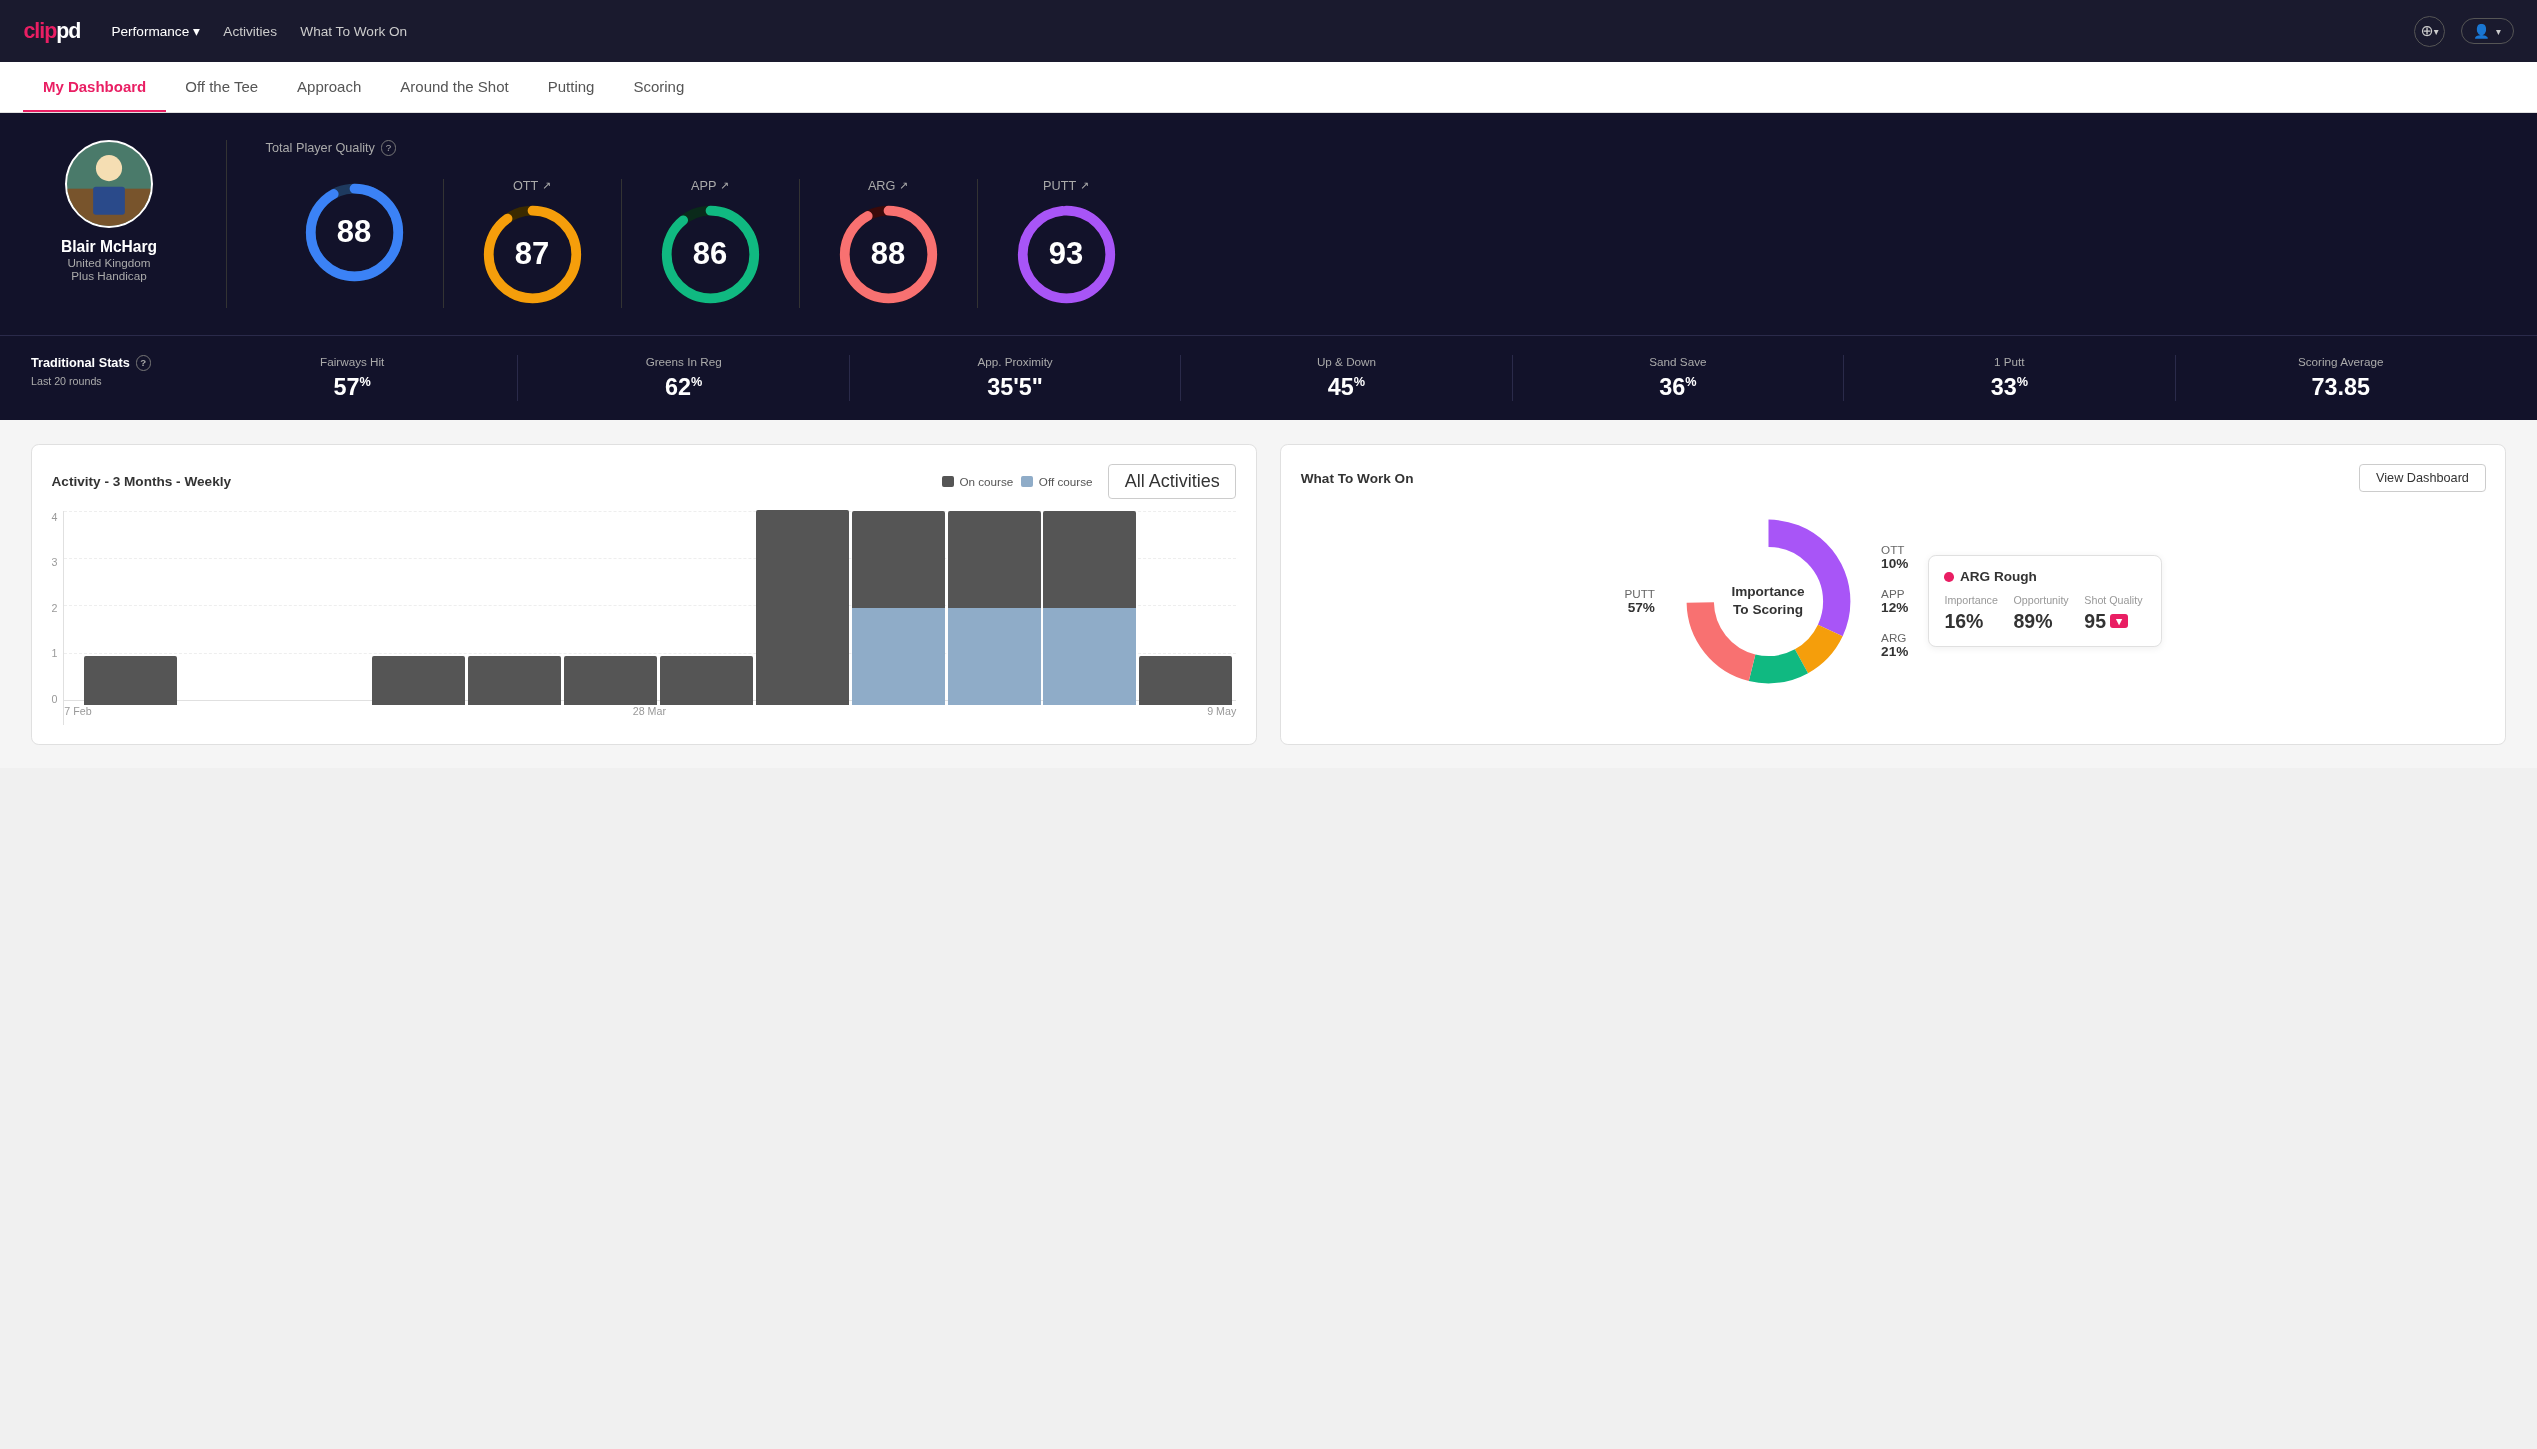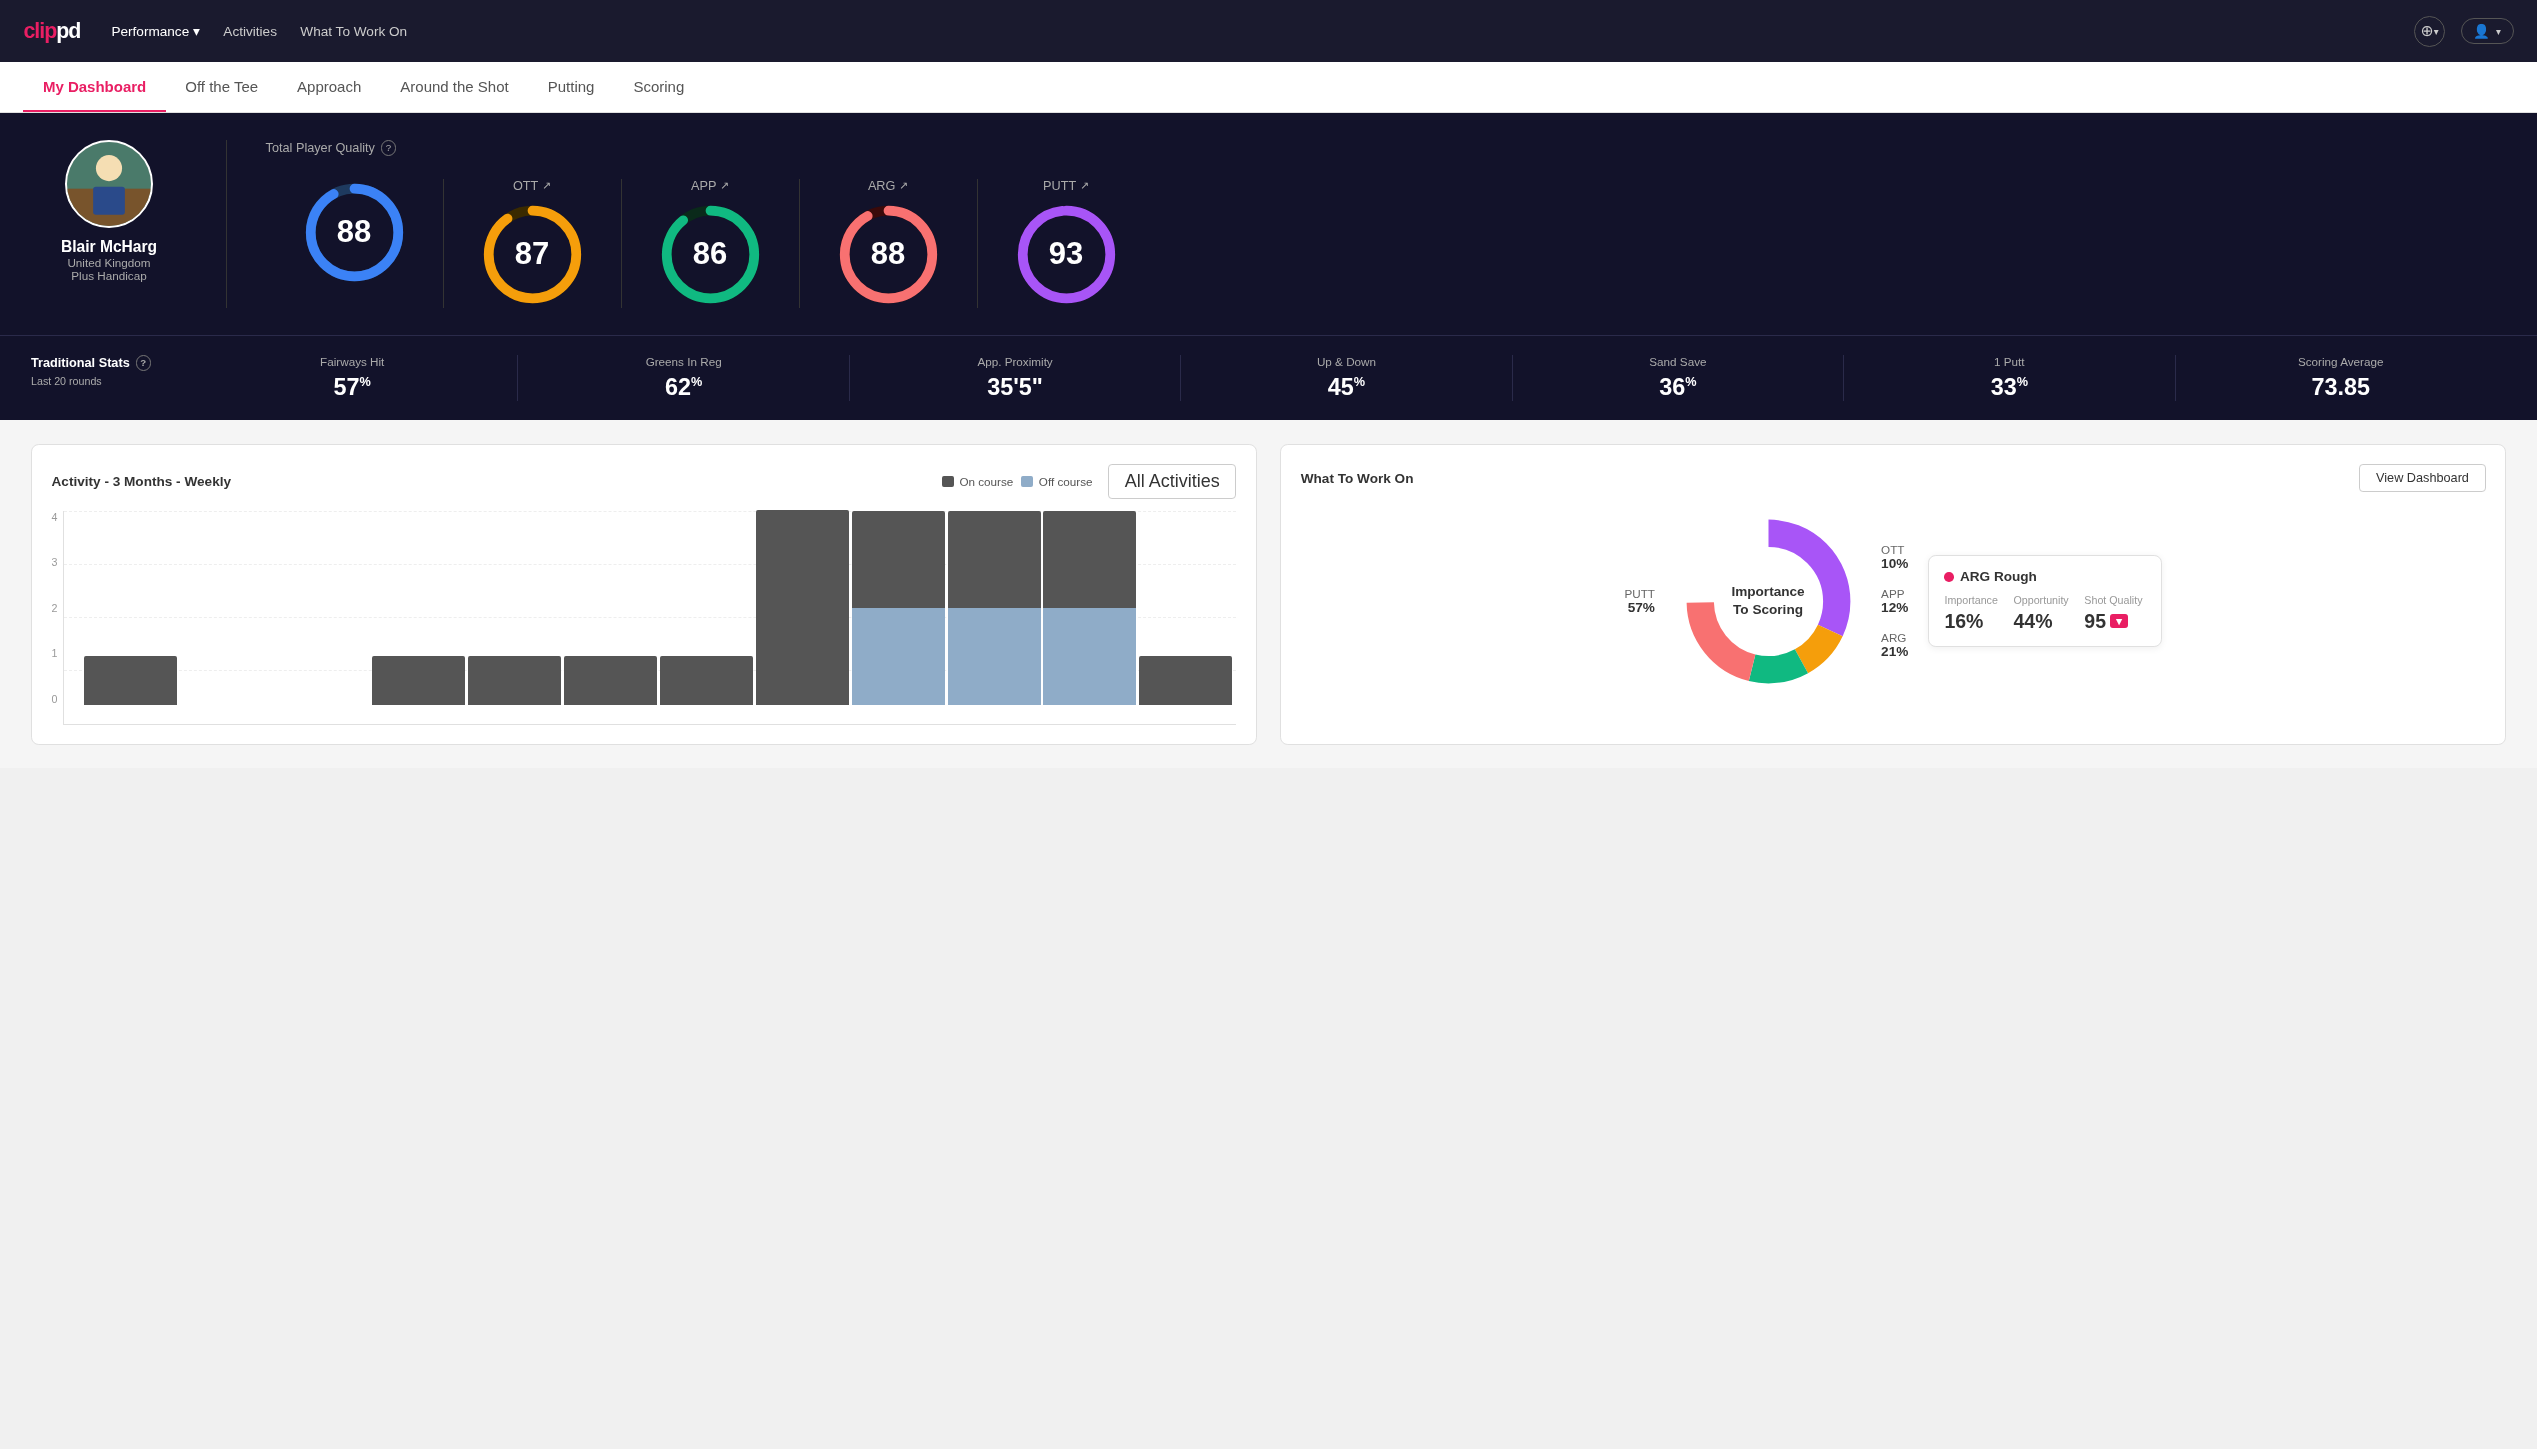--- a/index.html
+++ b/index.html
@@ -352,20 +352,25 @@
             </div>
             <div style="flex:1;display:flex;flex-direction:column;align-items:center;height:100%;justify-content:flex-end;">
               <div style="width:100%;height:97px;background:#555;border-radius:1.9px 1.9px 0 0;"></div>
               <div style="width:100%;height:97px;background:#8facc8;border-radius:0;"></div>
             </div>
             <div style="flex:1;display:flex;flex-direction:column;align-items:center;height:100%;justify-content:flex-end;">
               <div style="width:100%;height:49px;background:#555;border-radius:1.9px 1.9px 0 0;"></div>
             </div>
           </div>
 
+          <div style="display:flex;justify-content:space-between;padding-left:0;margin-top:3.9px;height:19.5px;">
+            <span style="font-size:10.7px;color:#999;">7 Feb</span>
+            <span style="font-size:10.7px;color:#999;">28 Mar</span>
+            <span style="font-size:10.7px;color:#999;">9 May</span>
+          </div>
         </div>
       </div>
     </div>
   </div>
 
   <div class="card card-right">
     <div class="wtwo-header">
       <div class="wtwo-title">What To Work On</div>
       <button class="view-dash-btn">View Dashboard</button>
     </div>
@@ -418,21 +423,21 @@
           <div class="dot" style="background:#e91e63;"></div>
           <span>ARG Rough</span>
         </div>
         <div class="info-metrics">
           <div class="info-metric">
             <div class="info-metric-label">Importance</div>
             <div class="info-metric-value">16%</div>
           </div>
           <div class="info-metric">
             <div class="info-metric-label">Opportunity</div>
-            <div class="info-metric-value">44%</div>
+            <div class="info-metric-value">89%</div>
           </div>
           <div class="info-metric">
             <div class="info-metric-label">Shot Quality</div>
             <div class="info-metric-value">
               <span>95</span>
               <span class="badge-red">▼</span>
             </div>
           </div>
         </div>
       </div>

